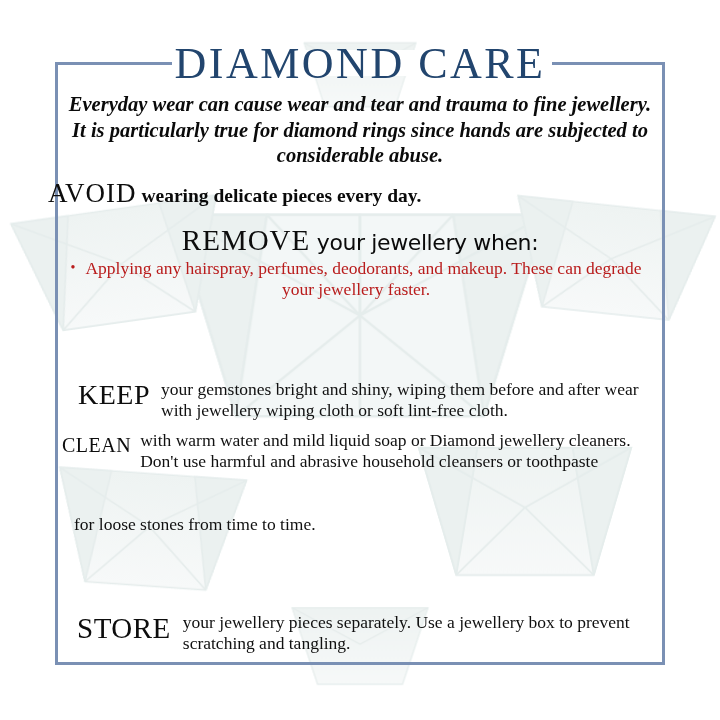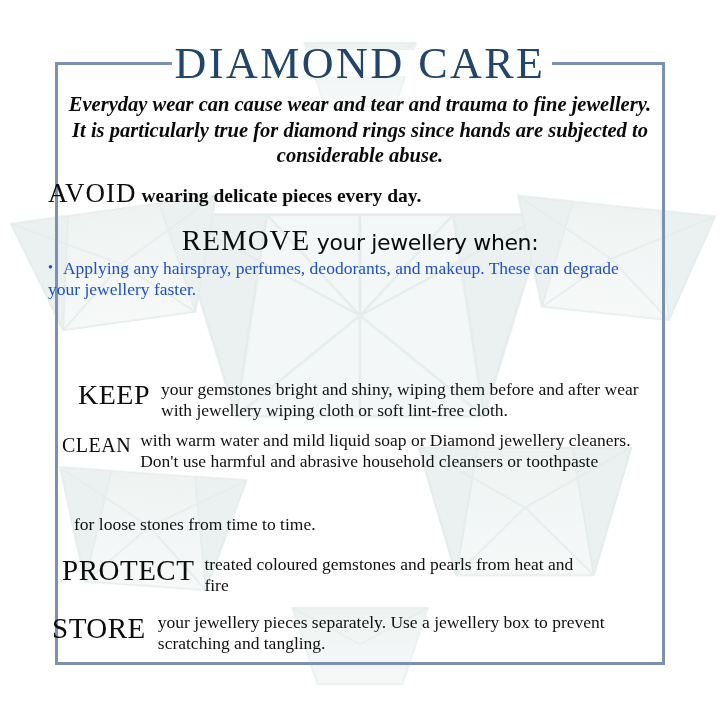--- a/index.html
+++ b/index.html
@@ -133,24 +133,25 @@
     font-family: "DejaVu Sans", "Liberation Sans", sans-serif;
     font-weight: 400;
     color: #0a0a0a;
     letter-spacing: -0.4px;
   }
 
   
   .bullet-block {
     position: absolute;
     width: 600px;
-    left: 48px;
+    left: 56px;
+    text-align: center;
     font-size: 17.5px;
     line-height: 20.5px;
-    color: #1d4ed8;
+    color: #b91c1c;
     font-family: "Liberation Serif", "DejaVu Serif", serif;
   }
   #bullet-0 { top: 258px; }
   #bullet-1 { top: 305px; }
   .bullet-block .dot {
     font-size: 14px;
     vertical-align: 2px;
     padding-right: 10px;
   }
 
@@ -185,21 +186,21 @@
   #row-clean .kw-body { width: 495px; padding-left: 9px; }
 
   #row-check   { left: 62px;  top: 505px; }
   #row-check .kw-word { font-size: 29px; line-height: 29px; }
   #row-check .kw-body { width: 380px; padding-left: 12px; padding-top: 9px; }
 
   #row-protect { left: 62px;  top: 554px; }
   #row-protect .kw-word { font-size: 29px; line-height: 29px; padding-top: 2px; }
   #row-protect .kw-body { width: 380px; padding-left: 10px; }
 
-  #row-store   { left: 52px;  top: 612px; }
+  #row-store   { left: 77px;  top: 612px; }
   #row-store .kw-word { font-size: 29px; line-height: 29px; padding-top: 2px; }
   #row-store .kw-body { width: 460px; padding-left: 12px; }
 </style>
 </head>
 <body>
 
 <div id="poster">
 
   <svg id="watermark" viewBox="0 0 720 720" xmlns="http://www.w3.org/2000/svg">
     <defs>
@@ -295,24 +296,20 @@
 
     <div class="kw-row" id="row-clean">
       <div class="kw-word">CLEAN</div>
       <div class="kw-body">with warm water and mild liquid soap or Diamond jewellery cleaners. Don't use harmful and abrasive household cleansers or toothpaste</div>
     </div>
 
     <div class="kw-row" id="row-check">
       <div class="kw-body">for loose stones from time to time.</div>
     </div>
 
-    <div class="kw-row" id="row-protect">
-      <div class="kw-word">PROTECT</div>
-      <div class="kw-body">treated coloured gemstones and pearls from heat and fire</div>
-    </div>
 
     <div class="kw-row" id="row-store">
       <div class="kw-word">STORE</div>
       <div class="kw-body">your jewellery pieces separately. Use a jewellery box to prevent scratching and tangling.</div>
     </div>
 
   </div>
 </div>
 
 </body></html>

